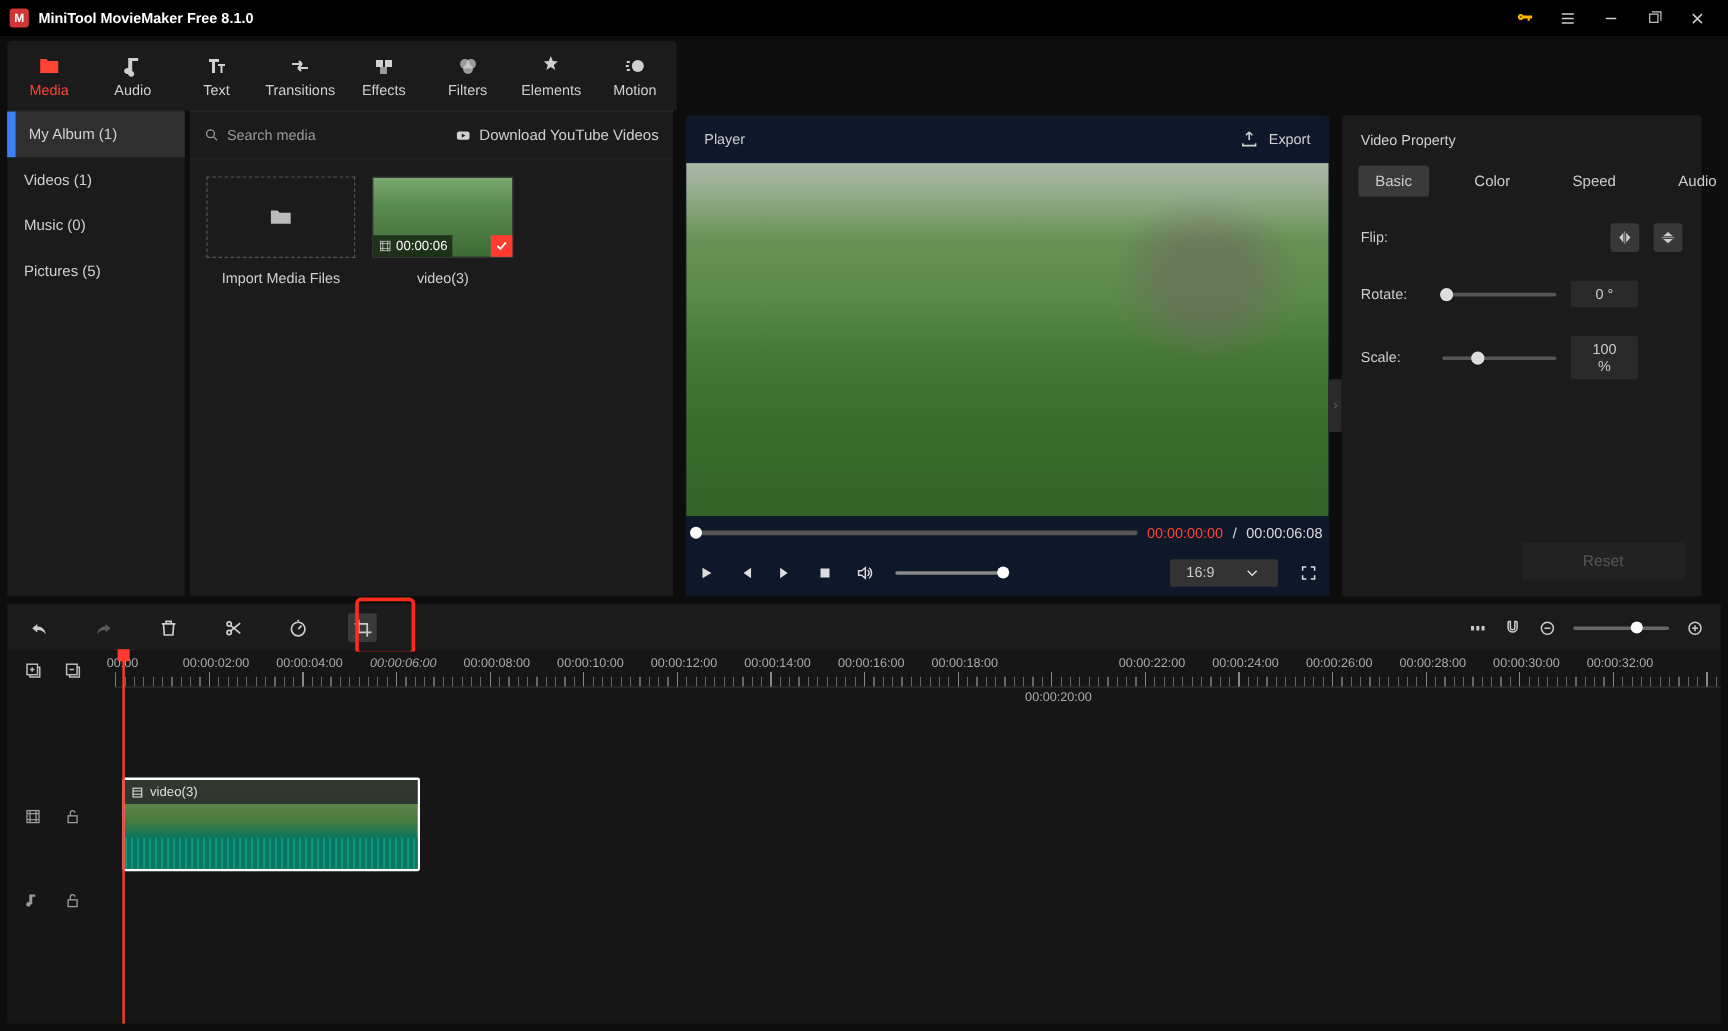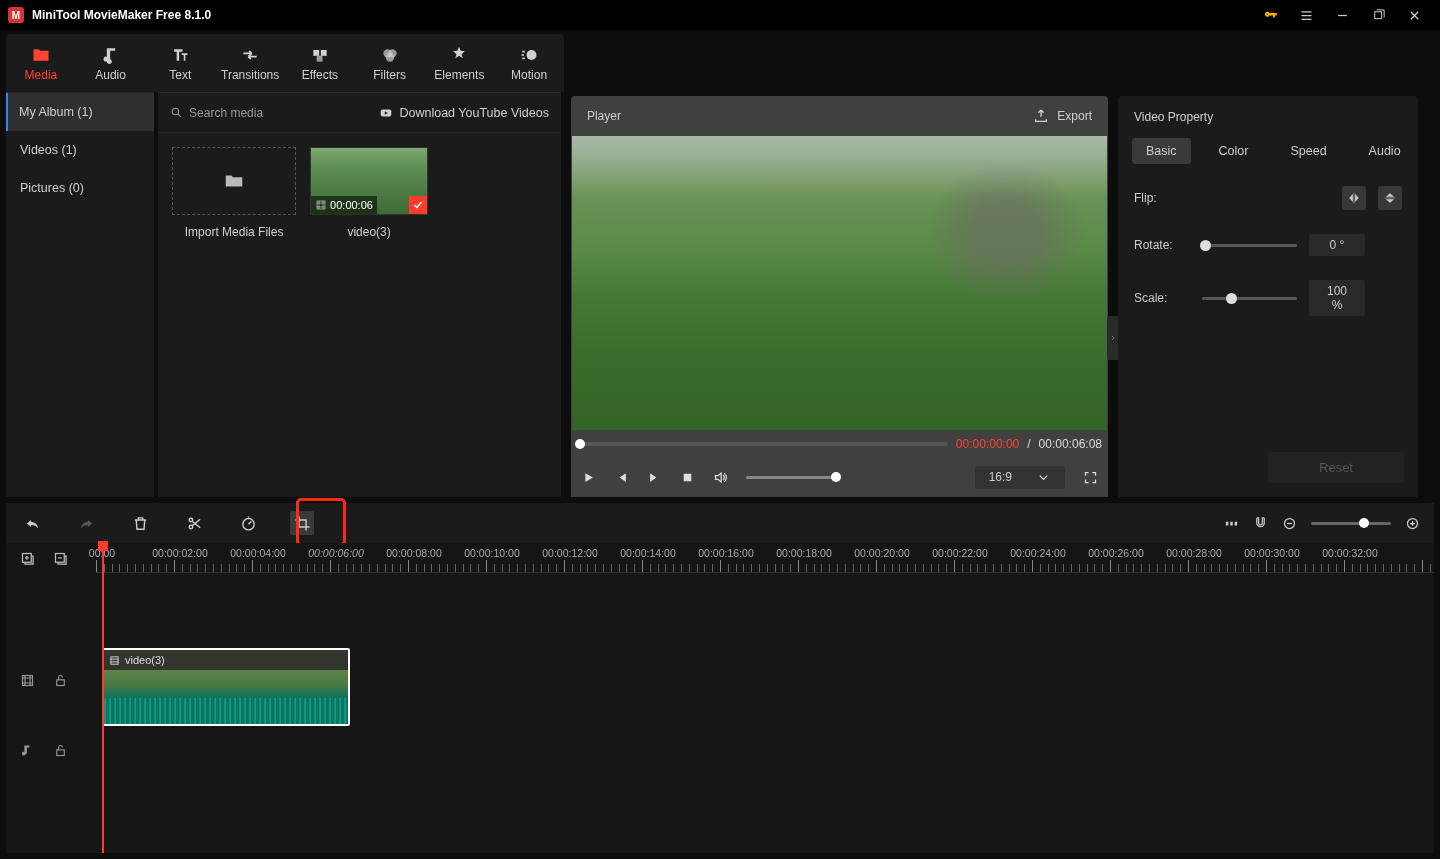--- a/index.html
+++ b/index.html
@@ -18,39 +18,39 @@
 .main-tabs { height: 58px; display: flex; background: #1b1b1b; margin: 4px 6px 0 6px; width: 558px; border-radius: 4px 4px 0 0; }
 .tab { flex: 1; display: flex; flex-direction: column; align-items: center; justify-content: center; gap: 3px; cursor: pointer; color: #d0d0d0; font-size: 12px; }
 .tab.active { color: #ff4433; }
 .tab svg { width: 20px; height: 20px; }
 
 .workspace { display: flex; height: 405px; }
 
 
 .sidebar { width: 150px; background: #1b1b1b; margin-left: 6px; border-top: 1px solid #2a2a2a;}
 .side-item { padding: 12px 14px; color: #d0d0d0; cursor: pointer; font-size: 12.5px; }
-.side-item.active { background: #2f2f2f; border-left: 2px solid #3b82f6; padding-left:11px; }
+.side-item.active { background: #2f2f2f; border-left: 7px solid #3b82f6; padding-left:11px; }
 
 
 .media-panel { width: 408px; background: #1b1b1b; margin-left: 4px; border-top: 1px solid #2a2a2a; }
 .media-header { height: 40px; display: flex; align-items: center; padding: 0 12px; gap: 10px; border-bottom: 1px solid #262626;}
 .search-wrap { display: flex; align-items: center; gap: 6px; color: #999; flex:1;}
 .search-wrap svg { width: 13px; height: 13px; }
 .dl-link { color: #d0d0d0; font-size: 12.5px; cursor: pointer; display:flex; align-items:flex-start; gap:6px;}
 .media-grid { display: flex; gap: 14px; padding: 14px; }
 .import-box { width: 124px; height: 68px; border: 1px dashed #555; display: flex; align-items: center; justify-content: center; cursor: pointer; }
 .import-box svg { width: 26px; height: 22px; color:#bbb; }
 .media-item { width: 118px; }
 .thumb { width: 118px; height: 68px; background: linear-gradient(180deg,#7aa86f 0%,#5a8b50 35%,#3d6b35 100%); position: relative; border:1px solid #333;}
 .thumb-bar { position: absolute; bottom: 0; left: 0; height: 18px; background: rgba(0,0,0,0.55); display: flex; align-items: center; padding: 0 4px; gap: 3px; font-size: 11px; color:#fff;}
 .thumb-check { position: absolute; bottom: 0; right: 0; width: 18px; height: 18px; background: #ff3b2f; display: flex; align-items: center; justify-content: center; color:#fff;}
 .media-label { text-align: center; margin-top: 10px; color: #d0d0d0; }
 
 
-.player { width: 544px; background: #404040; margin-left: 10px; margin-top: 4px; border-radius:4px 4px 0 0; display:flex; flex-direction:column;}
+.player { width: 544px; background: #0f172a; margin-left: 10px; margin-top: 4px; border-radius:4px 4px 0 0; display:flex; flex-direction:column;}
 .player-hdr { height: 42px; display: flex; align-items: center; padding: 0 16px; }
 .player-hdr .sp { flex:1; }
 .export-btn { display: flex; align-items: center; gap: 8px; color: #d0d0d0; cursor: pointer; }
 .export-btn svg{width:16px;height:16px;}
 .preview { height: 310px; margin: 0 1px; background: linear-gradient(180deg, #8ca087 0%, #6b9358 18%, #5a8a48 38%, #447834 55%, #3a6e2c 72%, #336326 100%); position: relative; }
 .preview::after{content:"";position:absolute;top:0;left:0;right:0;height:22%;background:linear-gradient(180deg,rgba(200,210,200,0.5),transparent);}
 .preview::before{content:"";position:absolute;top:8%;right:4%;width:30%;height:50%;background:radial-gradient(ellipse,#6b6b5f 30%,transparent 70%);border-radius:40%;opacity:0.6;}
 .scrub { height: 28px; display:flex; align-items:center; padding:0 6px; gap:8px;}
 .scrub-track { flex:1; height:4px; background:#555; border-radius:2px; position:relative;}
 .scrub-dot { width:10px;height:10px;background:#fff;border-radius:50%;position:absolute;left:-2px;top:-3px;}
@@ -59,21 +59,21 @@
 .controls { height: 42px; display:flex; align-items:center; padding:0 10px; gap:18px;}
 .controls svg{width:15px;height:15px;color:#ddd;cursor:pointer;}
 .vol-track{width:92px;height:3px;background:#888;border-radius:2px;position:relative;}
 .vol-dot{width:10px;height:10px;background:#fff;border-radius:50%;position:absolute;right:-3px;top:-3.5px;}
 .ctl-sp{flex:1;}
 .aspect{background:#333;padding:4px 14px;border-radius:2px;display:flex;gap:24px;cursor:pointer;color:#ccc;}
 
 
 .prop { width: 300px; background: #1b1b1b; margin-left: 10px; margin-right:22px; margin-top:4px; border-radius:4px 4px 0 0; position:relative;}
 .prop-hdr { height:42px; display:flex; align-items:center; padding:0 16px; color:#d0d0d0;}
-.prop-tabs { display:flex; gap:14px; padding:0 14px 10px; }
+.prop-tabs { display:flex; gap:24px; padding:0 14px 10px; }
 .ptab { padding:6px 14px; border-radius:3px; cursor:pointer; color:#ccc; font-size:12.5px;}
 .ptab.active{background:#3a3a3a;}
 .prop-row{display:flex;align-items:center;padding:12px 16px;gap:12px;color:#ccc;}
 .prop-lbl{width:52px;}
 .chip{width:24px;height:24px;background:#383838;border-radius:3px;display:flex;align-items:center;justify-content:center;cursor:pointer;}
 .chip svg{width:14px;height:14px;color:#ccc;}
 .slider{flex:1;height:3px;background:#555;border-radius:2px;position:relative;max-width:95px;}
 .slider-dot{width:11px;height:11px;background:#ddd;border-radius:50%;position:absolute;left:-2px;top:-4px;}
 .val-box{background:#2a2a2a;padding:4px 12px;border-radius:2px;font-size:12px;width:56px;text-align:center;}
 .reset{position:absolute;bottom:14px;right:14px;left:150px;padding:8px 0;text-align:center;background:#222;color:#555;border-radius:2px;font-size:13px;}
@@ -206,21 +206,22 @@
     <span>Motion</span>
   </div>
 </div>
 </div>
 
 <div class="workspace">
 
   <div class="sidebar">
     <div class="side-item active">My Album (1)</div>
     <div class="side-item">Videos (1)</div>
-    <div class="side-item">Pictures (0)</div>
+    <div class="side-item">Music (0)</div>
+    <div class="side-item">Pictures (5)</div>
   </div>
 
   <div class="media-panel">
     <div class="media-header">
       <div class="search-wrap">
         <svg viewBox="0 0 24 24" fill="none" stroke="currentColor" stroke-width="2">
             <circle cx="10" cy="10" r="6"></circle>
             <path d="M20 20l-5-5"></path>
           </svg>
         <span>Search media</span>
@@ -456,21 +457,21 @@
   <span class="ruler-lbl" style="left: 6px;">00:00</span>
       <span class="ruler-lbl" style="left: 84px;">00:00:02:00</span>
       <span class="ruler-lbl" style="left: 162px;">00:00:04:00</span>
       <span class="ruler-lbl" style="left: 240px; font-style: italic;">00:00:06:00</span>
       <span class="ruler-lbl" style="left: 318px;">00:00:08:00</span>
       <span class="ruler-lbl" style="left: 396px; text-align: center;">00:00:10:00</span>
       <span class="ruler-lbl" style="left: 474px;">00:00:12:00</span>
       <span class="ruler-lbl" style="left: 552px;">00:00:14:00</span>
       <span class="ruler-lbl" style="left: 630px;">00:00:16:00</span>
       <span class="ruler-lbl" style="left: 708px;">00:00:18:00</span>
-      <span class="ruler-lbl" style="left: 786px;">00:00:20:00</span>
+      <span class="ruler-lbl" style="left: 786px; margin-top: 28px;">00:00:20:00</span>
       <span class="ruler-lbl" style="left: 864px;">00:00:22:00</span>
       <span class="ruler-lbl" style="left: 942px;">00:00:24:00</span>
       <span class="ruler-lbl" style="left: 1020px;">00:00:26:00</span>
       <span class="ruler-lbl" style="left: 1098px;">00:00:28:00</span>
       <span class="ruler-lbl" style="left: 1176px;">00:00:30:00</span>
       <span class="ruler-lbl" style="left: 1254px;">00:00:32:00</span>
     </div>
   <div class="playhead"></div>
   <div class="clip">
     <div class="clip-hdr">

